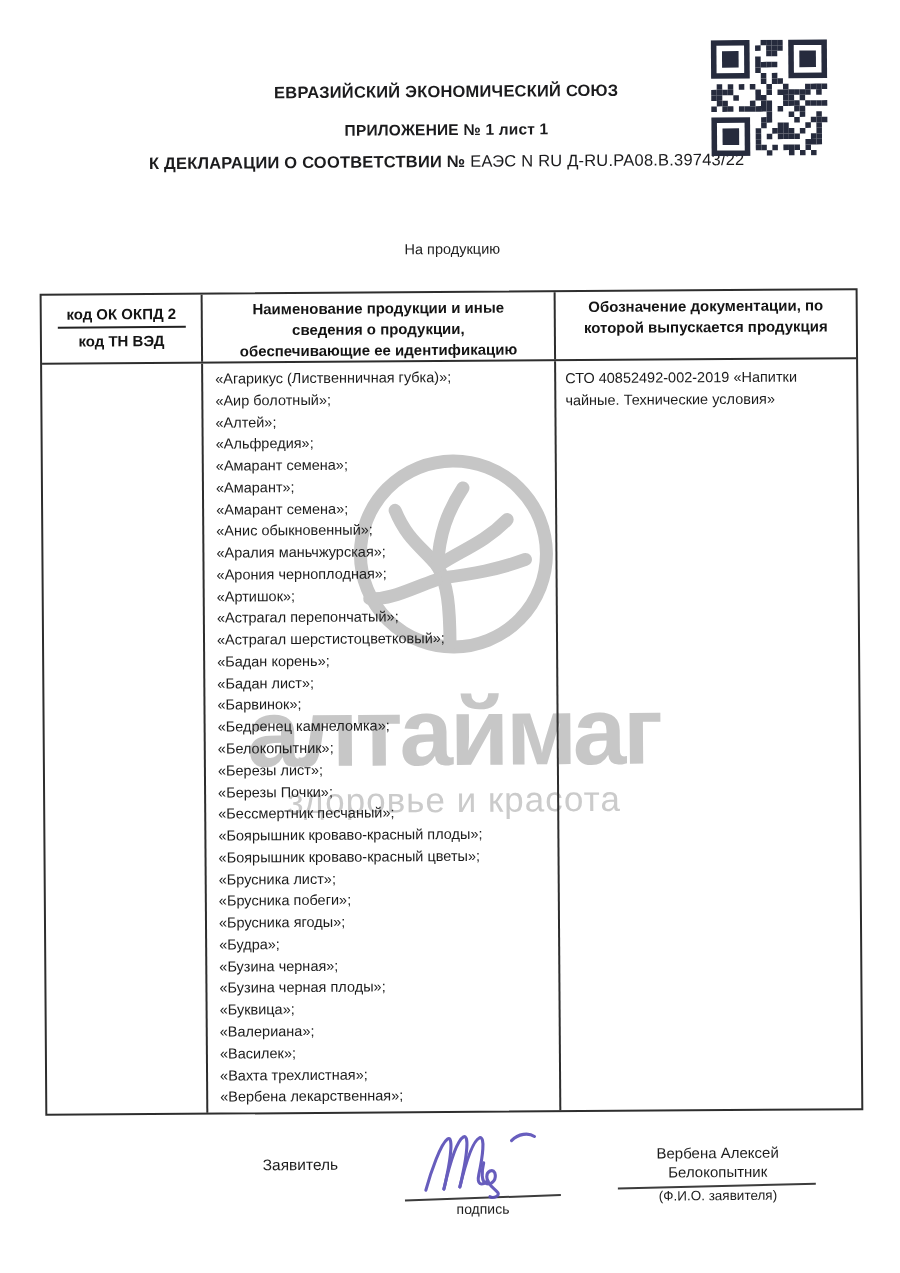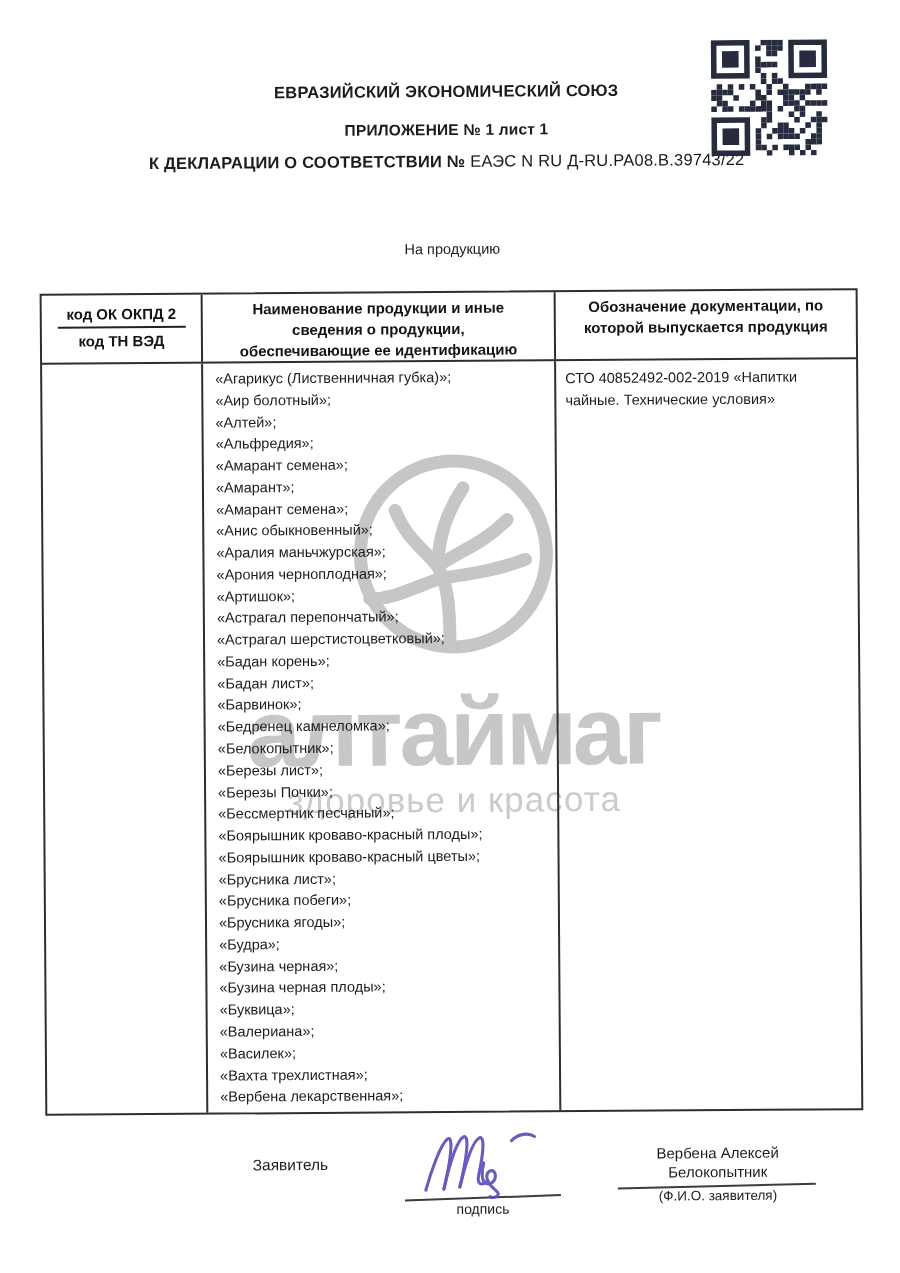--- a/index.html
+++ b/index.html
@@ -36,21 +36,21 @@
   .c2{width:353px;flex:0 0 353px;border-right:2px solid #2e2e2e;box-sizing:border-box;}
   .c3{flex:1 1 auto;}
   .hcell{font-weight:bold;font-size:15px;color:#141414;text-align:center;line-height:21px;}
   .hc1{padding-top:8px;}
   .hc1 .code-divider{width:128px;height:2px;background:#222;margin:2px auto 2px auto;}
   .hc2{padding-top:4px;}
   .hc3{padding-top:4px;}
   .products{padding:5px 0 0 12px;font-size:14.5px;line-height:21.76px;color:#1c1c1c;}
   .doc-cell{padding:6px 14px 0 9px;font-size:14.5px;line-height:22px;color:#1c1c1c;}
   
-  .ft-label{position:absolute;left:249px;top:1155px;font-size:15.5px;color:#1d1d1d;z-index:2;}
+  .ft-label{position:absolute;left:259px;top:1155px;font-size:15.5px;color:#1d1d1d;z-index:2;}
   .sig-line{position:absolute;left:401px;top:1197px;width:156px;height:2px;background:#3c3c3c;
     transform:rotate(-1.6deg);z-index:2;}
   .sig-caption{position:absolute;left:401px;top:1201px;width:156px;text-align:center;
     font-size:14px;color:#1d1d1d;z-index:2;}
   .sig-ink{position:absolute;left:416px;top:1126px;width:132px;height:78px;z-index:3;}
   .fio{position:absolute;left:613px;top:1146px;width:202px;text-align:center;
     font-size:15px;line-height:18.5px;color:#1d1d1d;z-index:2;}
   .fio-line{position:absolute;left:614px;top:1187px;width:198px;height:1.8px;background:#3c3c3c;
     transform:rotate(-1deg);z-index:2;}
   .fio-caption{position:absolute;left:613px;top:1190px;width:202px;text-align:center;

